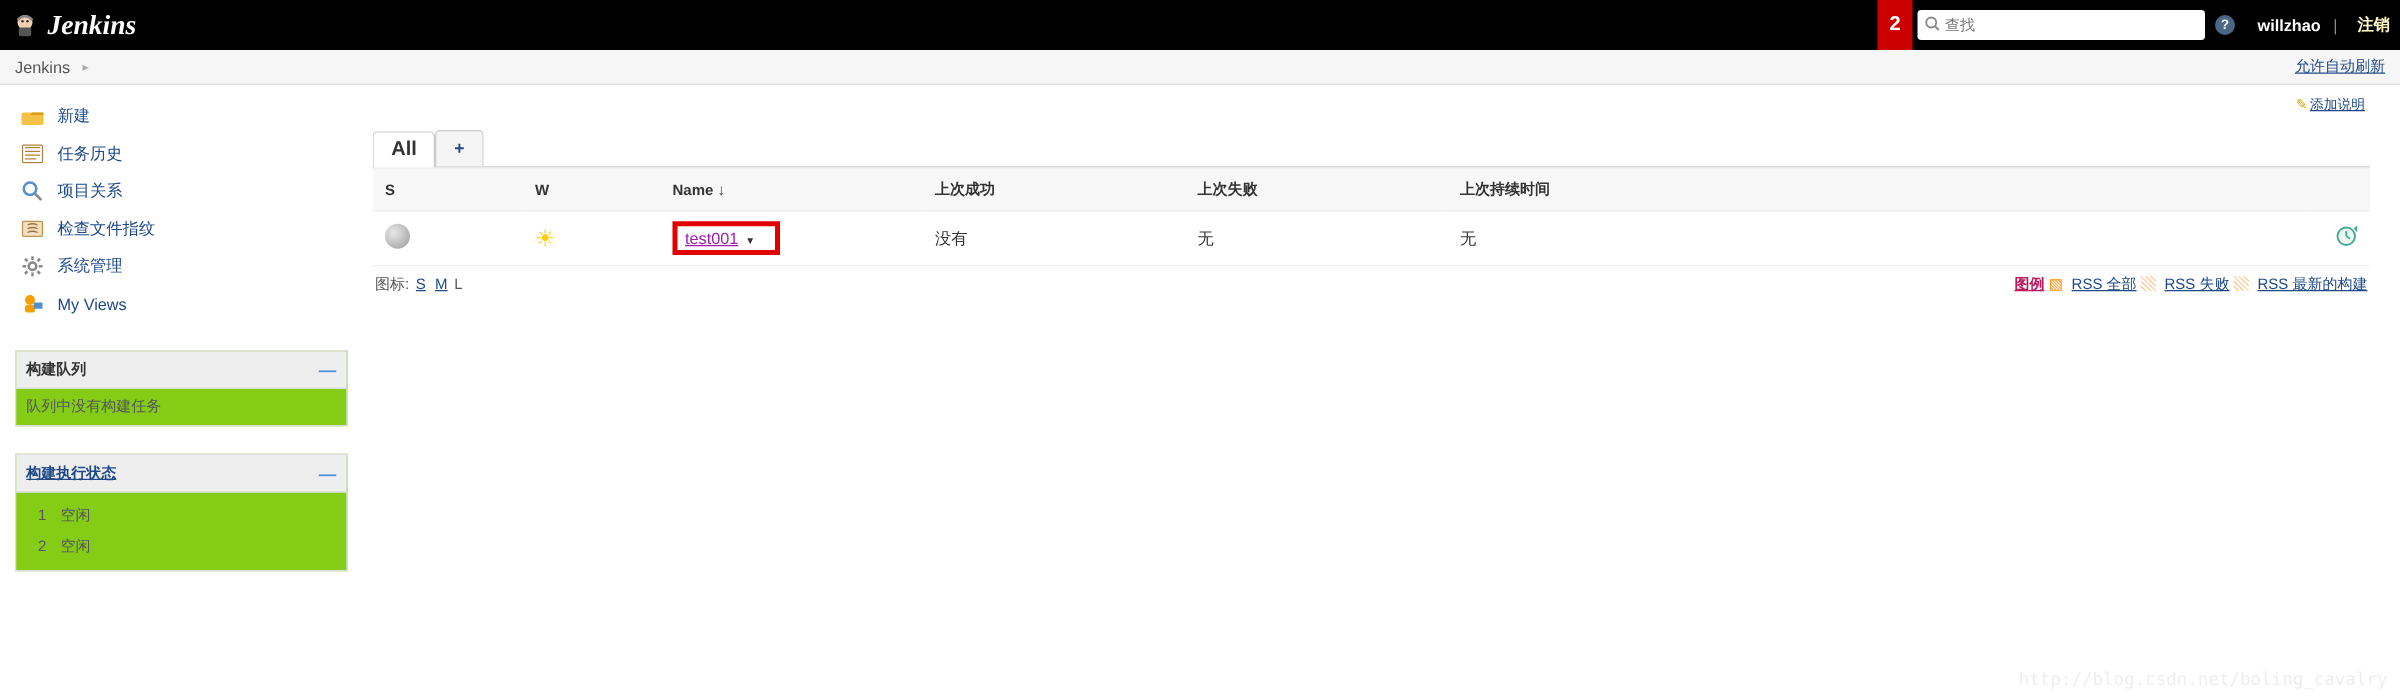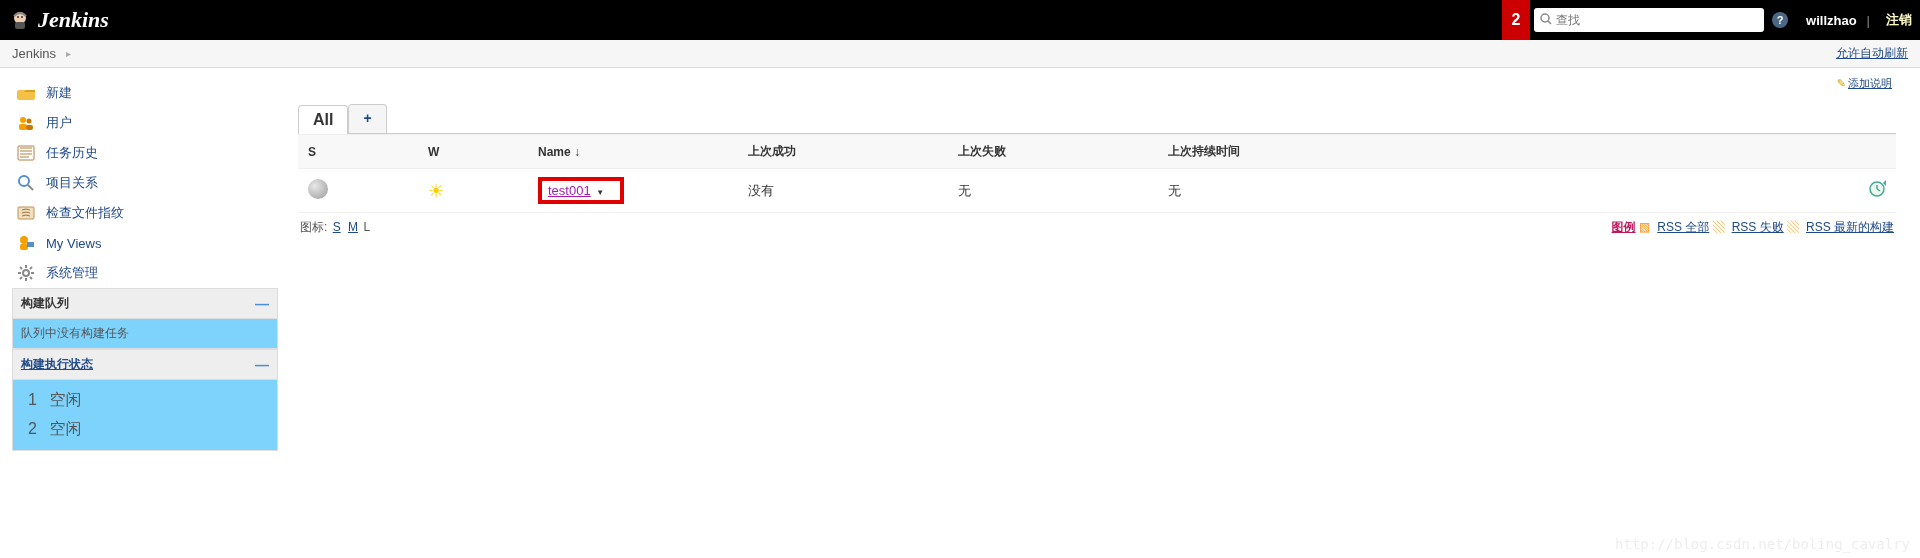--- a/index.html
+++ b/index.html
@@ -32,26 +32,26 @@
 .layout { display: flex; }
 .sidebar { width: 290px; padding: 10px 12px; }
 .main { flex: 1; padding: 14px 24px 14px 8px; position: relative; }
 
 
 .task { display: flex; align-items: center; padding: 5px 4px; cursor: pointer; }
 .task-icon { width: 20px; height: 20px; margin-right: 10px; display: inline-flex; align-items: center; justify-content: center; }
 .task-label { color: #204a87; font-size: 13px; }
 
 
-.pane { border: 1px solid #ddd; background: #7dd3fc; }
+.pane { border: 1px solid #ddd; background: #84cc16; margin-top: 22px; }
 .pane-header { background: #eee; padding: 6px 8px; font-weight: bold; font-size: 12px; display: flex; align-items: center; justify-content: space-between; border-bottom: 1px solid #ddd; }
 .pane-header a { font-weight: bold; }
 .pane-body { padding: 6px 8px; font-size: 12px; color: #555; }
 .collapse-icon { color: #4a90d9; font-size: 14px; cursor: pointer; }
-.exec-row { padding: 4px 0; font-size: 16px; }
+.exec-row { padding: 4px 0; font-size: 12px; }
 .exec-num { display: inline-block; width: 16px; text-align: right; margin-right: 8px; color: #555; }
 
 
 .top-right-link { position: absolute; right: 28px; top: 8px; font-size: 11px; }
 .edit-icon { color: #d9a000; margin-right: 2px; }
 
 
 .tabs { display: flex; margin-top: 22px; border-bottom: 1px solid #ccc; }
 .tab { padding: 5px 14px; border: 1px solid #ccc; border-bottom: none; background: #f5f5f5; margin-right: 0; cursor: pointer; font-size: 16px; font-weight: bold; border-radius: 4px 4px 0 0; }
 .tab.active { background: #fff; position: relative; top: 1px; }
@@ -132,31 +132,20 @@
           <svg width="18" height="14" viewBox="0 0 18 14">
             <rect x="0" y="4" width="18" height="10" rx="2" fill="#f4c045"></rect>
             <path d="M0 6 L7 6 L9 4 L18 4 L18 6 L0 6" fill="#d9a020"></path>
           </svg>
         </span>
       <span class="task-label">新建</span>
     </div>
     <div class="task">
       <span class="task-icon">
           <svg width="18" height="16" viewBox="0 0 18 16">
-            <circle cx="6" cy="5" r="3" fill="#f4a000"></circle>
-            <circle cx="12" cy="6" r="2.5" fill="#cc7700"></circle>
-            <rect x="2" y="9" width="8" height="6" rx="2" fill="#f4a000"></rect>
-            <rect x="9" y="10" width="7" height="5" rx="2" fill="#cc7700"></rect>
-          </svg>
-        </span>
-      <span class="task-label">用户</span>
-    </div>
-    <div class="task">
-      <span class="task-icon">
-          <svg width="18" height="16" viewBox="0 0 18 16">
             <rect x="1" y="1" width="16" height="14" rx="1" fill="#fff" stroke="#b08040"></rect>
             <line x1="3" y1="3" x2="15" y2="3" stroke="#b08040"></line>
             <line x1="3" y1="6" x2="15" y2="6" stroke="#b08040"></line>
             <line x1="3" y1="9" x2="15" y2="9" stroke="#b08040"></line>
             <line x1="3" y1="12" x2="12" y2="12" stroke="#b08040"></line>
           </svg>
         </span>
       <span class="task-label">任务历史</span>
     </div>
     <div class="task">
@@ -169,48 +158,48 @@
       <span class="task-label">项目关系</span>
     </div>
     <div class="task">
       <span class="task-icon">
           <svg width="18" height="16" viewBox="0 0 18 16">
             <rect x="1" y="2" width="16" height="12" rx="1" fill="#f0e0c0" stroke="#c09050"></rect>
             <path d="M5 5 Q9 3 13 5 M5 8 Q9 6 13 8 M5 11 Q9 9 13 11" stroke="#a07040" fill="none"></path>
           </svg>
         </span>
       <span class="task-label">检查文件指纹</span>
-    </div>
-    <div class="task">
-      <span class="task-icon">
-          <svg width="18" height="18" viewBox="0 0 18 18">
-            <circle cx="7" cy="6" r="4" fill="#f4a000"></circle>
-            <rect x="3" y="10" width="8" height="6" rx="2" fill="#f4a000"></rect>
-            <rect x="10" y="8" width="7" height="5" fill="#5590cc"></rect>
-          </svg>
-        </span>
-      <span class="task-label">My Views</span>
     </div>
     <div class="task">
       <span class="task-icon">
           <svg width="18" height="18" viewBox="0 0 18 18">
             <circle cx="9" cy="9" r="3" fill="none" stroke="#888" stroke-width="2"></circle>
             <g stroke="#888" stroke-width="2">
               <line x1="9" y1="1" x2="9" y2="4"></line>
               <line x1="9" y1="14" x2="9" y2="17"></line>
               <line x1="1" y1="9" x2="4" y2="9"></line>
               <line x1="14" y1="9" x2="17" y2="9"></line>
               <line x1="3" y1="3" x2="5" y2="5"></line>
               <line x1="13" y1="13" x2="15" y2="15"></line>
               <line x1="3" y1="15" x2="5" y2="13"></line>
               <line x1="13" y1="5" x2="15" y2="3"></line>
             </g>
           </svg>
         </span>
       <span class="task-label">系统管理</span>
+    </div>
+    <div class="task">
+      <span class="task-icon">
+          <svg width="18" height="18" viewBox="0 0 18 18">
+            <circle cx="7" cy="6" r="4" fill="#f4a000"></circle>
+            <rect x="3" y="10" width="8" height="6" rx="2" fill="#f4a000"></rect>
+            <rect x="10" y="8" width="7" height="5" fill="#5590cc"></rect>
+          </svg>
+        </span>
+      <span class="task-label">My Views</span>
     </div>
 
     <div class="pane">
       <div class="pane-header">
         <span>构建队列</span>
         <span class="collapse-icon">—</span>
       </div>
       <div class="pane-body">队列中没有构建任务</div>
     </div>
 

